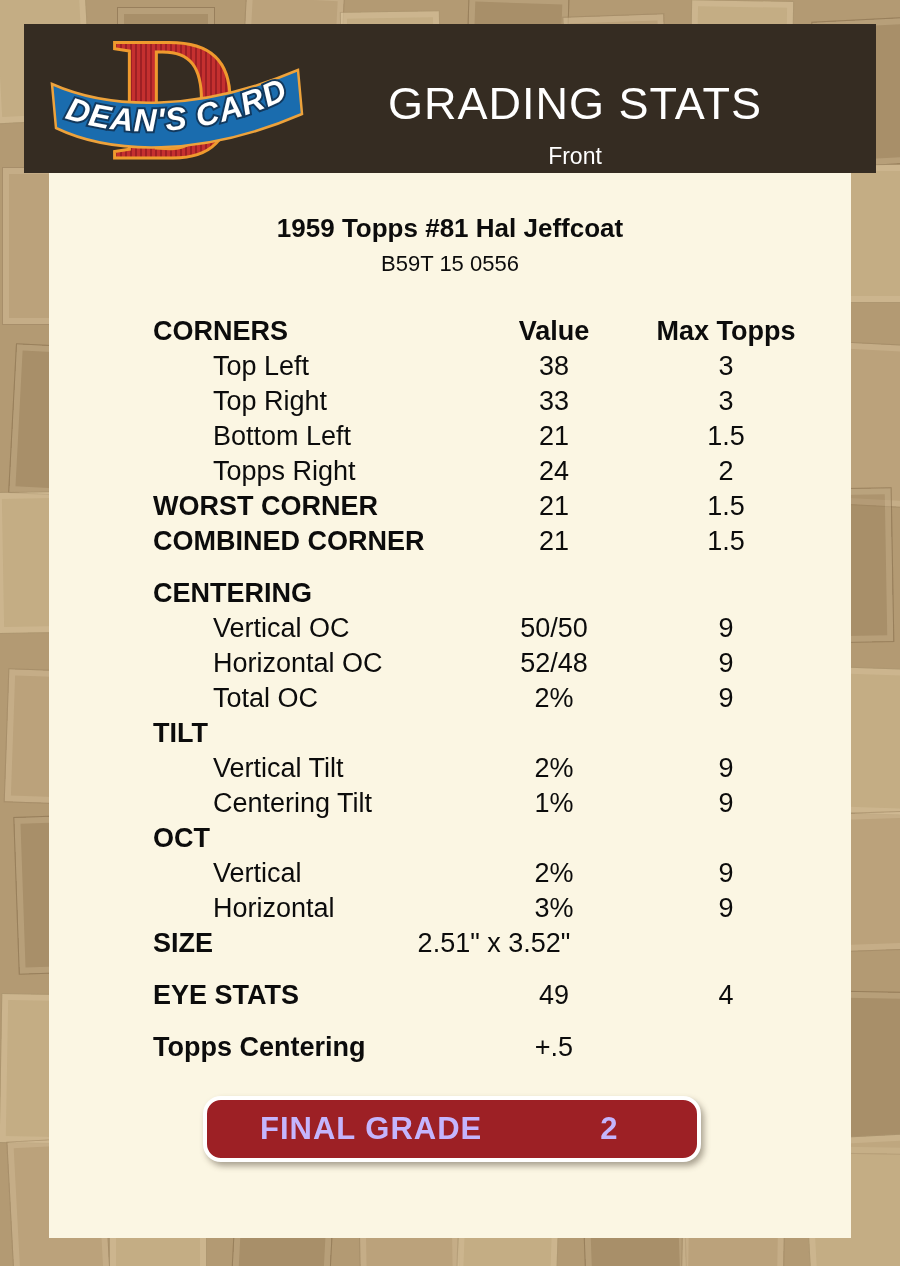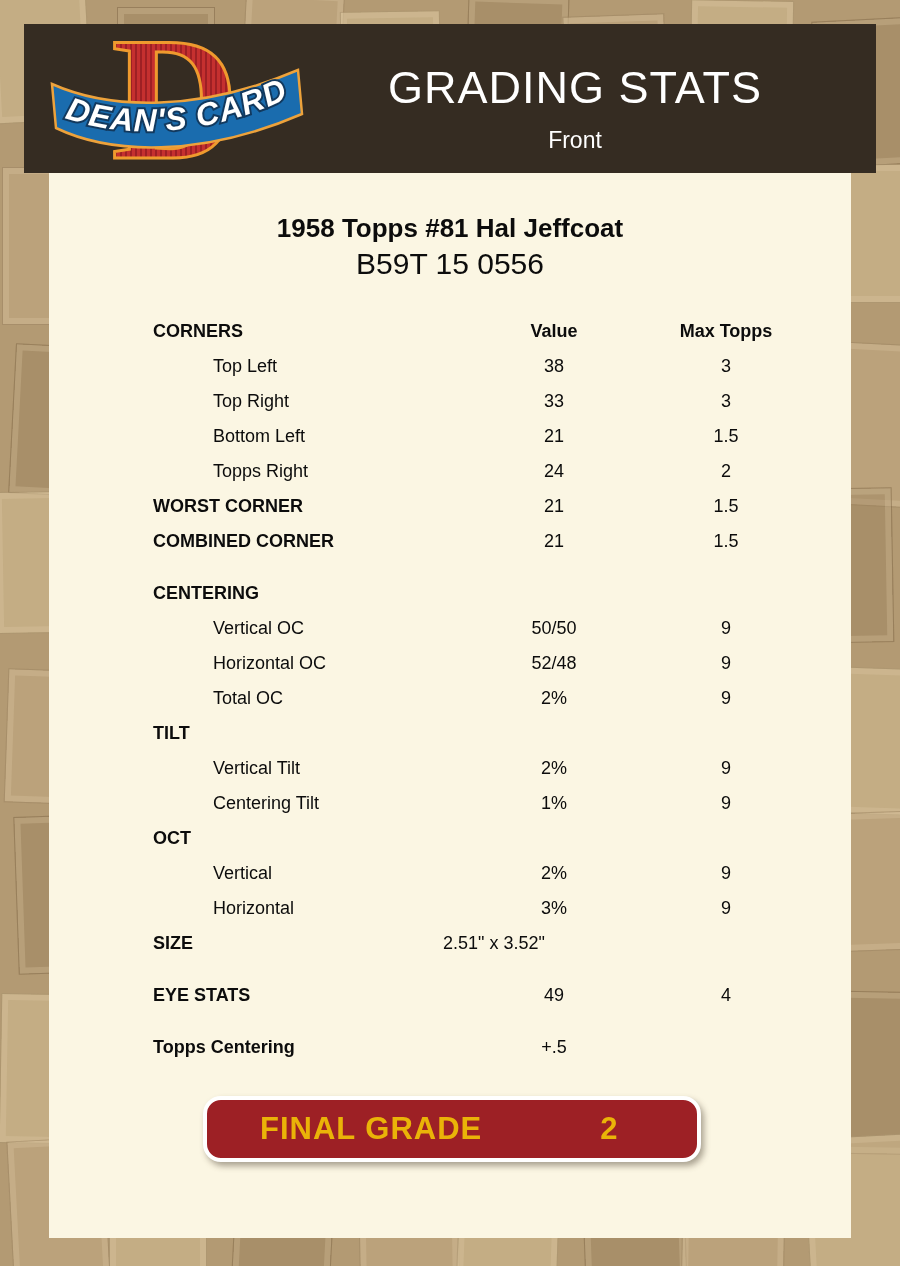--- a/index.html
+++ b/index.html
@@ -15,48 +15,48 @@
     border:1px solid rgba(96,74,46,.22);
     box-shadow:inset 0 0 0 6px rgba(226,208,170,.25);
   }
   
   #topbar{
     position:absolute;left:24px;top:24px;width:852px;height:149px;
     background:#352c22;z-index:2;
   }
   .logo{position:absolute;left:26px;top:8px;width:250px;height:136px;overflow:visible;}
   .header-titles{
-    position:absolute;left:551px;top:0;transform:translateX(-50%);
+    position:absolute;left:551px;top:16px;transform:translateX(-50%);
     text-align:center;color:#ffffff;white-space:nowrap;
   }
   .header-title{font-size:45px;line-height:48px;margin-top:40px;letter-spacing:1px;}
   .header-subtitle{font-size:23px;line-height:40px;margin-top:8px;}
   
   #panel{
     position:absolute;left:49px;top:173px;width:802px;height:1065px;
     background:#fbf6e3;z-index:2;color:#0c0c0c;
   }
   .card-title{margin-top:38px;text-align:center;font-weight:bold;font-size:26px;line-height:35px;}
-  .card-serial{text-align:center;font-size:30px;line-height:35px;}
+  .card-serial{text-align:center;font-size:22px;line-height:35px;}
   .stats{margin-top:33px;}
-  .row{position:relative;height:35px;line-height:35px;font-size:18px;}
+  .row{position:relative;height:35px;line-height:35px;font-size:27px;}
   .row.gap{margin-top:17px;}
   .row .label{position:absolute;left:104px;white-space:nowrap;}
   .row.item .label{left:164px;}
   .row.section .label,.row.head .label{font-weight:bold;}
   .row.head .cell-value,.row.head .cell-max{font-weight:bold;}
   .cell-value{position:absolute;left:505px;transform:translateX(-50%);white-space:nowrap;}
   .cell-max{position:absolute;left:677px;transform:translateX(-50%);white-space:nowrap;}
   .row.size .cell-value{left:445px;}
   
   .grade-btn{
     box-sizing:border-box;position:absolute;left:154px;top:923px;width:498px;height:66px;
     background:#9d2025;border:4px solid #ffffff;border-radius:18px;
     box-shadow:3px 4px 6px rgba(70,60,45,.45);
-    color:#eab308;font-weight:bold;font-size:31px;cursor:pointer;
+    color:#c4b5fd;font-weight:bold;font-size:31px;cursor:pointer;
   }
   .grade-label{
     position:absolute;left:0;top:0;width:67%;height:100%;
     display:flex;align-items:center;justify-content:center;letter-spacing:1px;white-space:nowrap;
   }
   .grade-value{
     position:absolute;left:82%;top:0;height:100%;transform:translateX(-50%);
     display:flex;align-items:center;
   }
 </style>
@@ -145,21 +145,21 @@
       <textPath href="#ribbonTextPath" startOffset="2%">DEAN'S CARDS</textPath>
     </text>
   </svg>
   <div class="header-titles">
     <div class="header-title">GRADING STATS</div>
     <div class="header-subtitle">Front</div>
   </div>
 </header>
 
 <main id="panel">
-  <div class="card-title">1958 Topps #81 Hal Jeffcoat</div>
+  <div class="card-title">1959 Topps #81 Hal Jeffcoat</div>
   <div class="card-serial">B59T 15 0556</div>
 
   <div class="stats">
       <div class="row head">
         <span class="label">CORNERS</span>
         <span class="cell-value">Value</span>
         <span class="cell-max">Max Topps</span>
       </div>
       <div class="row item">
         <span class="label">Top Left</span>

